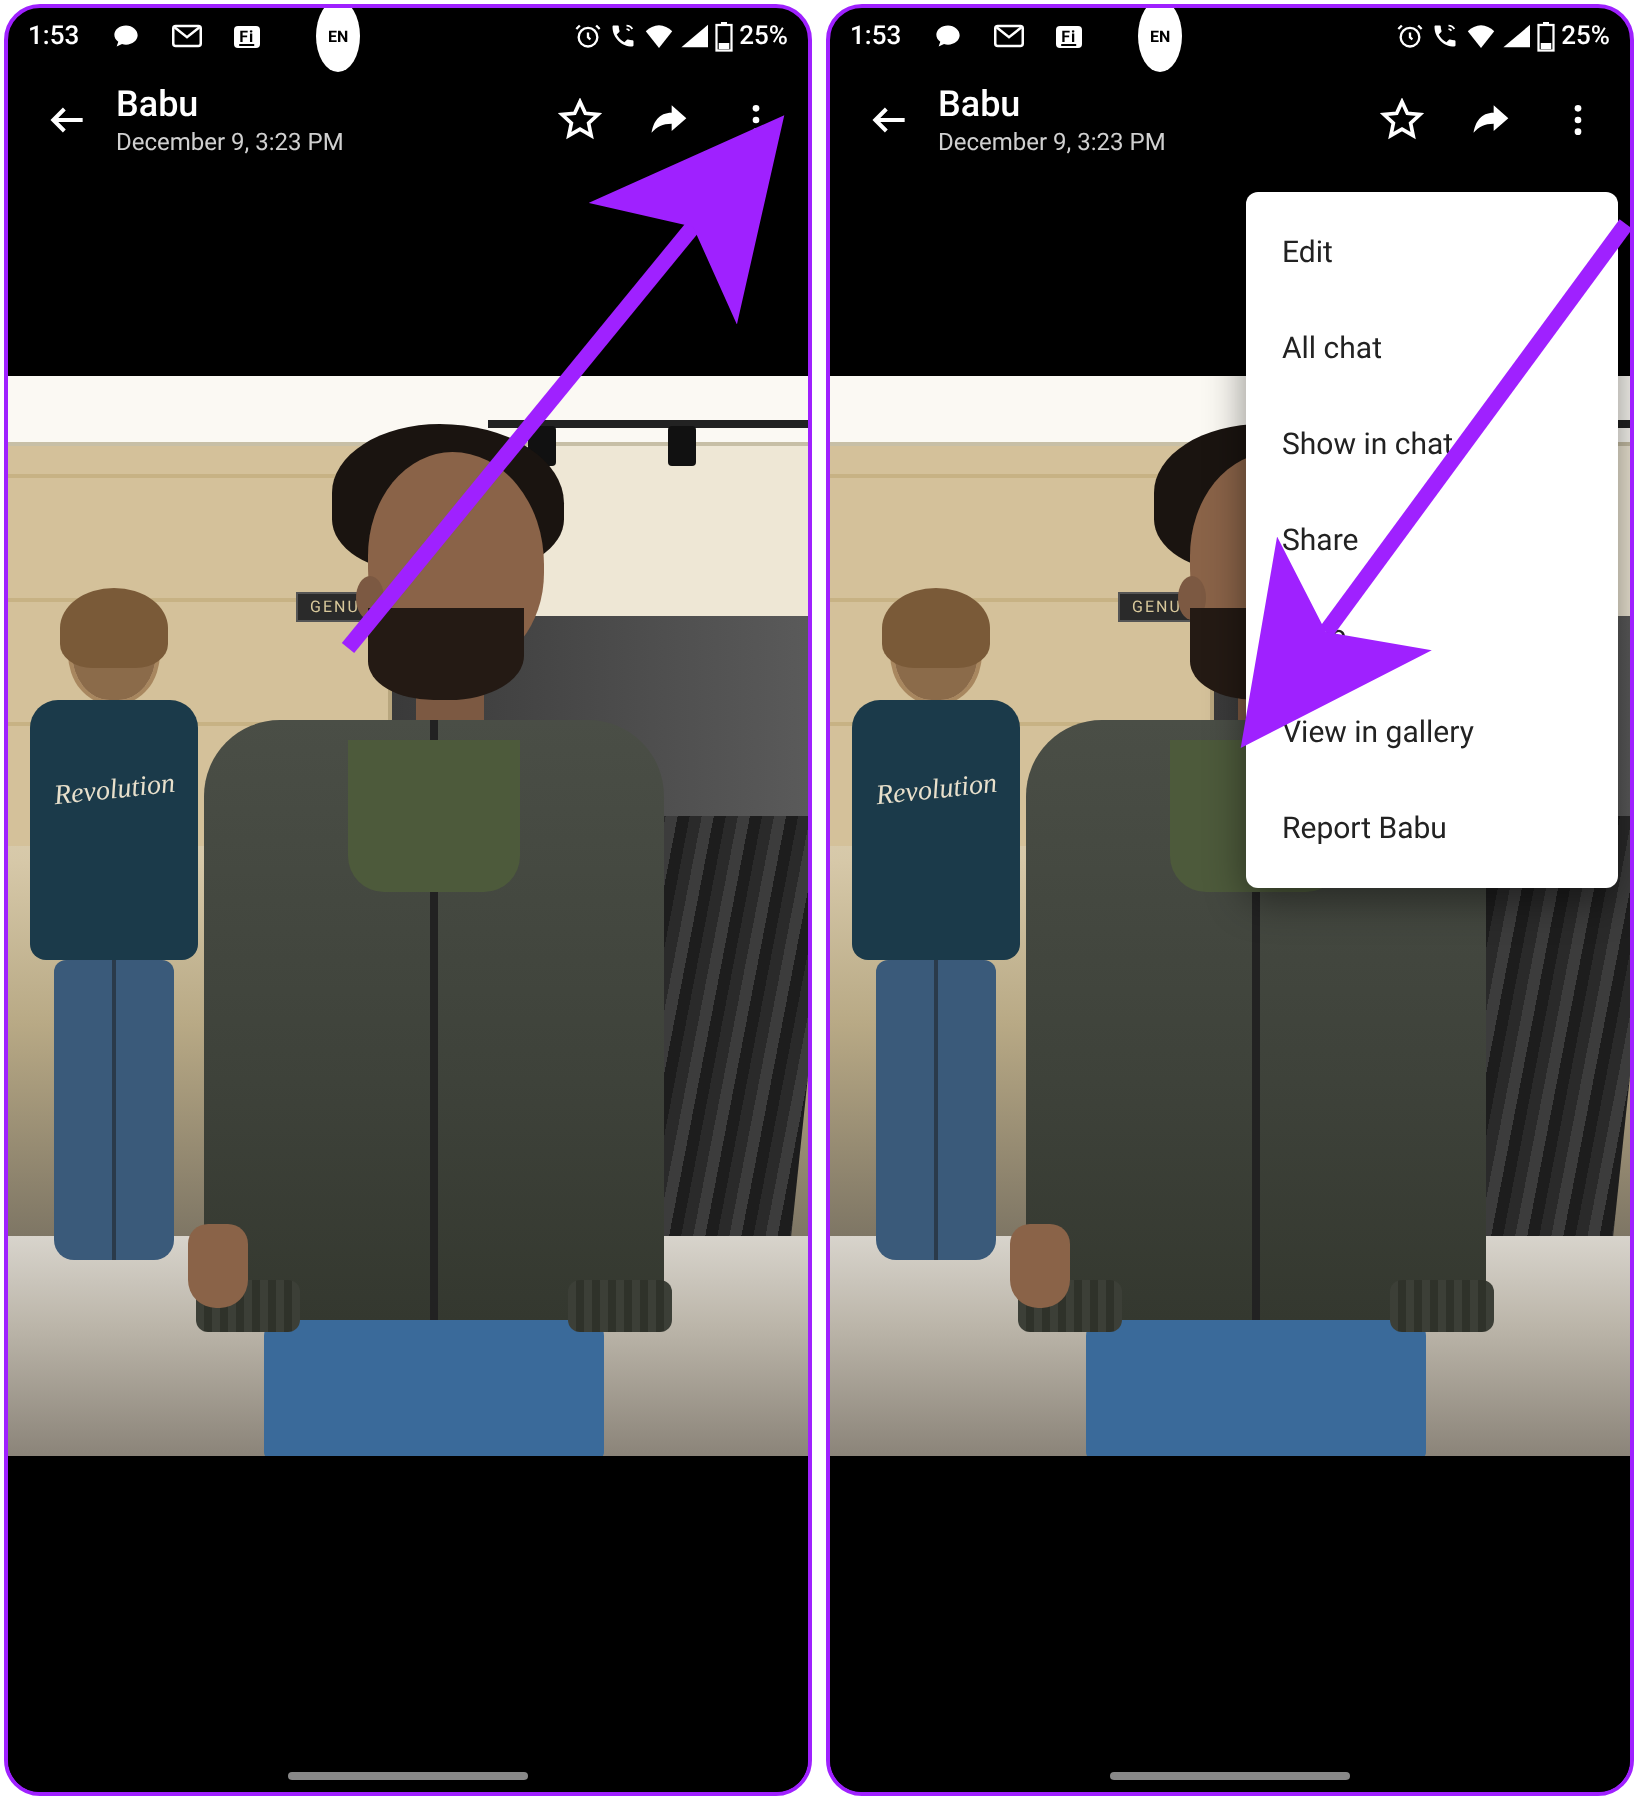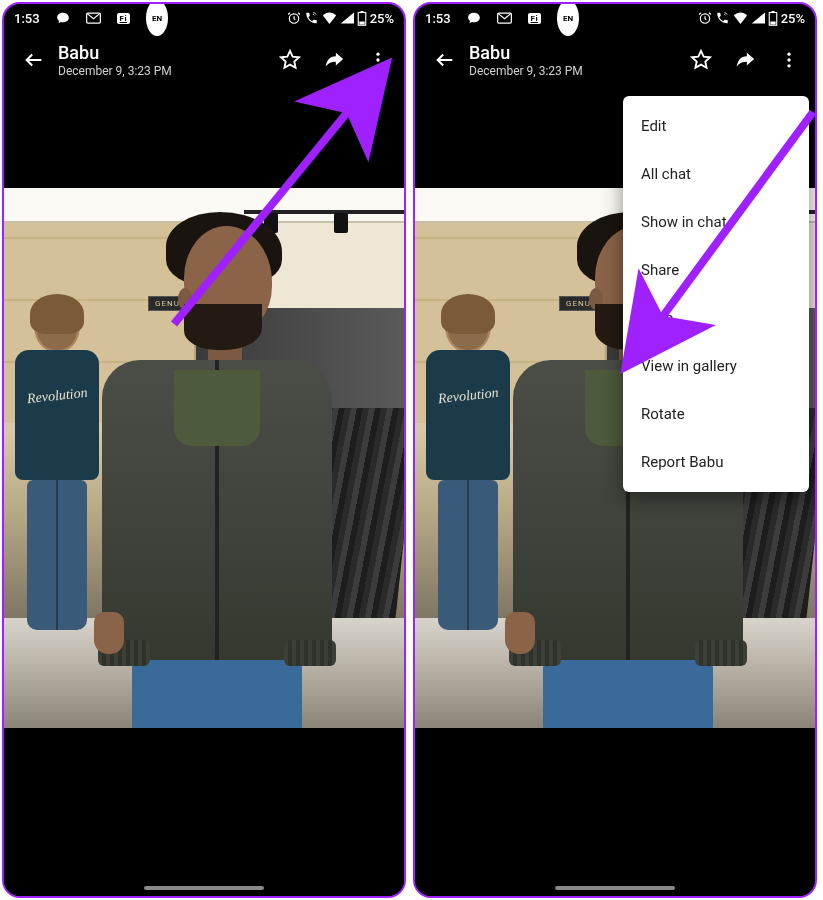--- a/index.html
+++ b/index.html
@@ -38,21 +38,21 @@
   .status-right { gap: 3px; }
   .status-ico { display:inline-flex; align-items:center; justify-content:center; }
   .status-ico svg { display:block; }
   .fi-badge {
     background:#fff; color:#000; font-size:8px; font-weight:700;
     padding:1px 3px; border-radius:2px; letter-spacing:0.5px;text-decoration:underline;
   }
   .en-badge {
     background:#fff; color:#000; font-size:8px; font-weight:700;
     padding:18px 2px; border-radius:50%; width:22px; height:13px;
-    display:inline-flex; align-items:center; justify-content:center;
+    display:inline-flex; align-items:center; justify-content:center;margin-left:12px;
   }
   
   .appheader {
     height: 56px;
     display: flex;
     align-items: center;
     padding: 0 6px 0 10px;
     color: #fff;
   }
   .back-btn { width:40px; height:40px; display:flex; align-items:center; justify-content:center; }
@@ -499,23 +499,20 @@
     <div class="menu-item">
       <span>Share</span>
     </div>
     <div class="menu-item">
       <span>Save</span>
     </div>
     <div class="menu-item">
       <span>View in gallery</span>
     </div>
     <div class="menu-item">
-      <span>Rotate</span>
-    </div>
-    <div class="menu-item">
       <span>Report Babu</span>
     </div>
   </div>
 
   <div class="navhandle"></div>
 
   <div class="arrow" style="left:230px; top:100px;">
     <svg width="180" height="230">
       <defs>
           <marker id="ah2" markerWidth="14" markerHeight="14" refX="3" refY="6" orient="auto-start-reverse">

